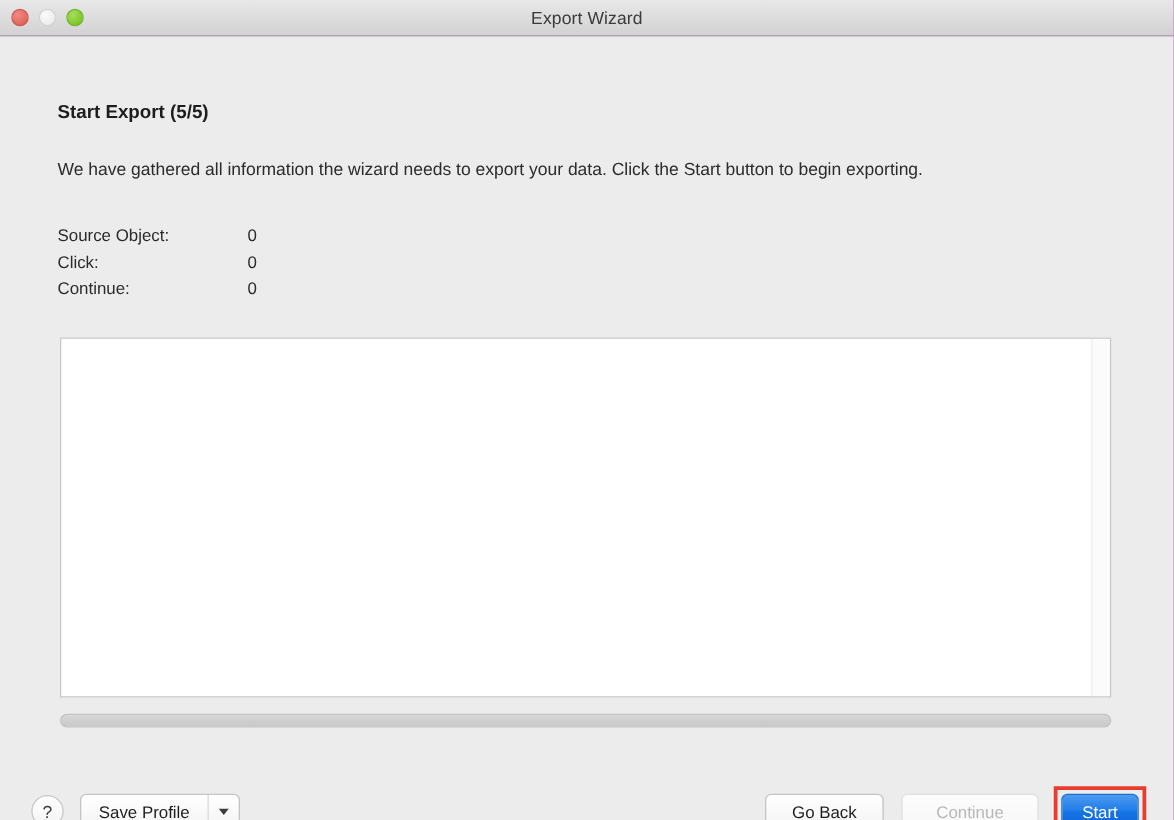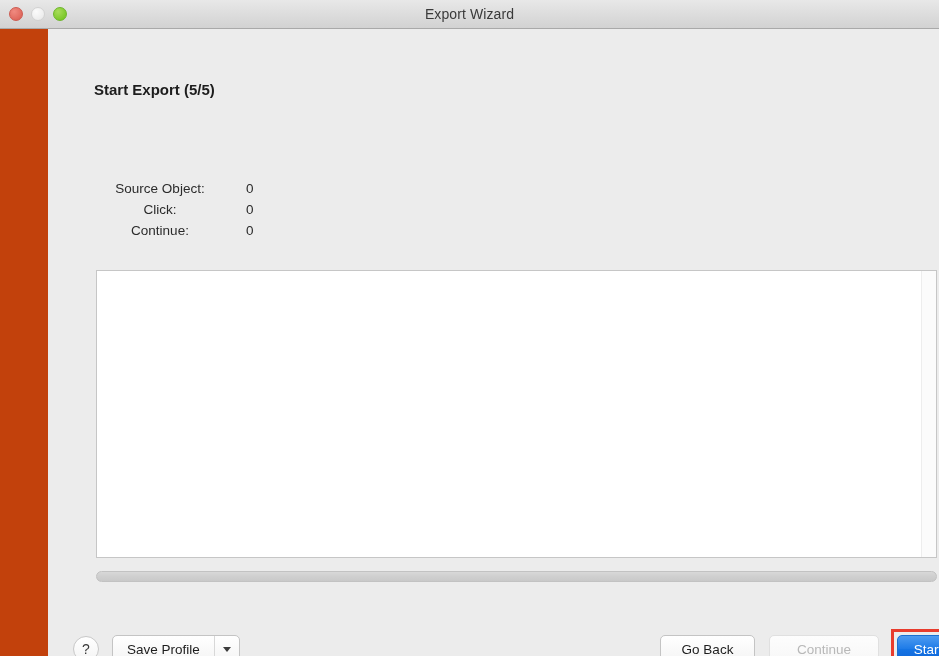--- a/index.html
+++ b/index.html
@@ -12,21 +12,21 @@
     height: 656px;
     overflow: hidden;
     font-family: "Liberation Sans", sans-serif;
     -webkit-font-smoothing: antialiased;
   }
 
   .window {
     position: relative;
     width: 939px;
     height: 656px;
-    background: #c2410c;
+    background: #a21caf;
     overflow: hidden;
   }
 
   
   .titlebar {
     position: relative;
     height: 28px;
     background: linear-gradient(to bottom, #e8e8e8 0%, #d2d2d2 100%);
     border-bottom: 1px solid #a9a9a9;
     display: flex;
@@ -65,21 +65,20 @@
     font-size: 14px;
     color: #3a3a3a;
     letter-spacing: 0.1px;
   }
 
   
   .content {
     position: relative;
     height: 627px;
     background: #ececec;
-    margin-left: 48px;
   }
 
   .heading {
     position: absolute;
     left: 46px;
     top: 52px;
     font-size: 15px;
     font-weight: bold;
     color: #1d1d1d;
   }
@@ -100,21 +99,21 @@
     left: 46px;
     top: 152px;
   }
   .stat-row {
     display: flex;
     align-items: baseline;
     height: 21px;
   }
   .stat-label {
     width: 132px;
-    text-align: center;
+    text-align: left;
     font-size: 13.5px;
     color: #2b2b2b;
   }
   .stat-value {
     margin-left: 20px;
     font-size: 13.5px;
     color: #2b2b2b;
   }
 
   
@@ -280,20 +279,21 @@
       <span class="light minimize"></span>
       <span class="light zoom"></span>
     </div>
     <div class="title-text">Export Wizard</div>
   </div>
 
   <div class="content">
 
     <div class="heading">Start Export (5/5)</div>
 
+    <div class="description">We have gathered all information the wizard needs to export your data. Click the Start button to begin exporting.</div>
 
     <div class="stats">
       <div class="stat-row">
         <div class="stat-label">Source Object:</div>
         <div class="stat-value">0</div>
       </div>
       <div class="stat-row">
         <div class="stat-label">Click:</div>
         <div class="stat-value">0</div>
       </div>

